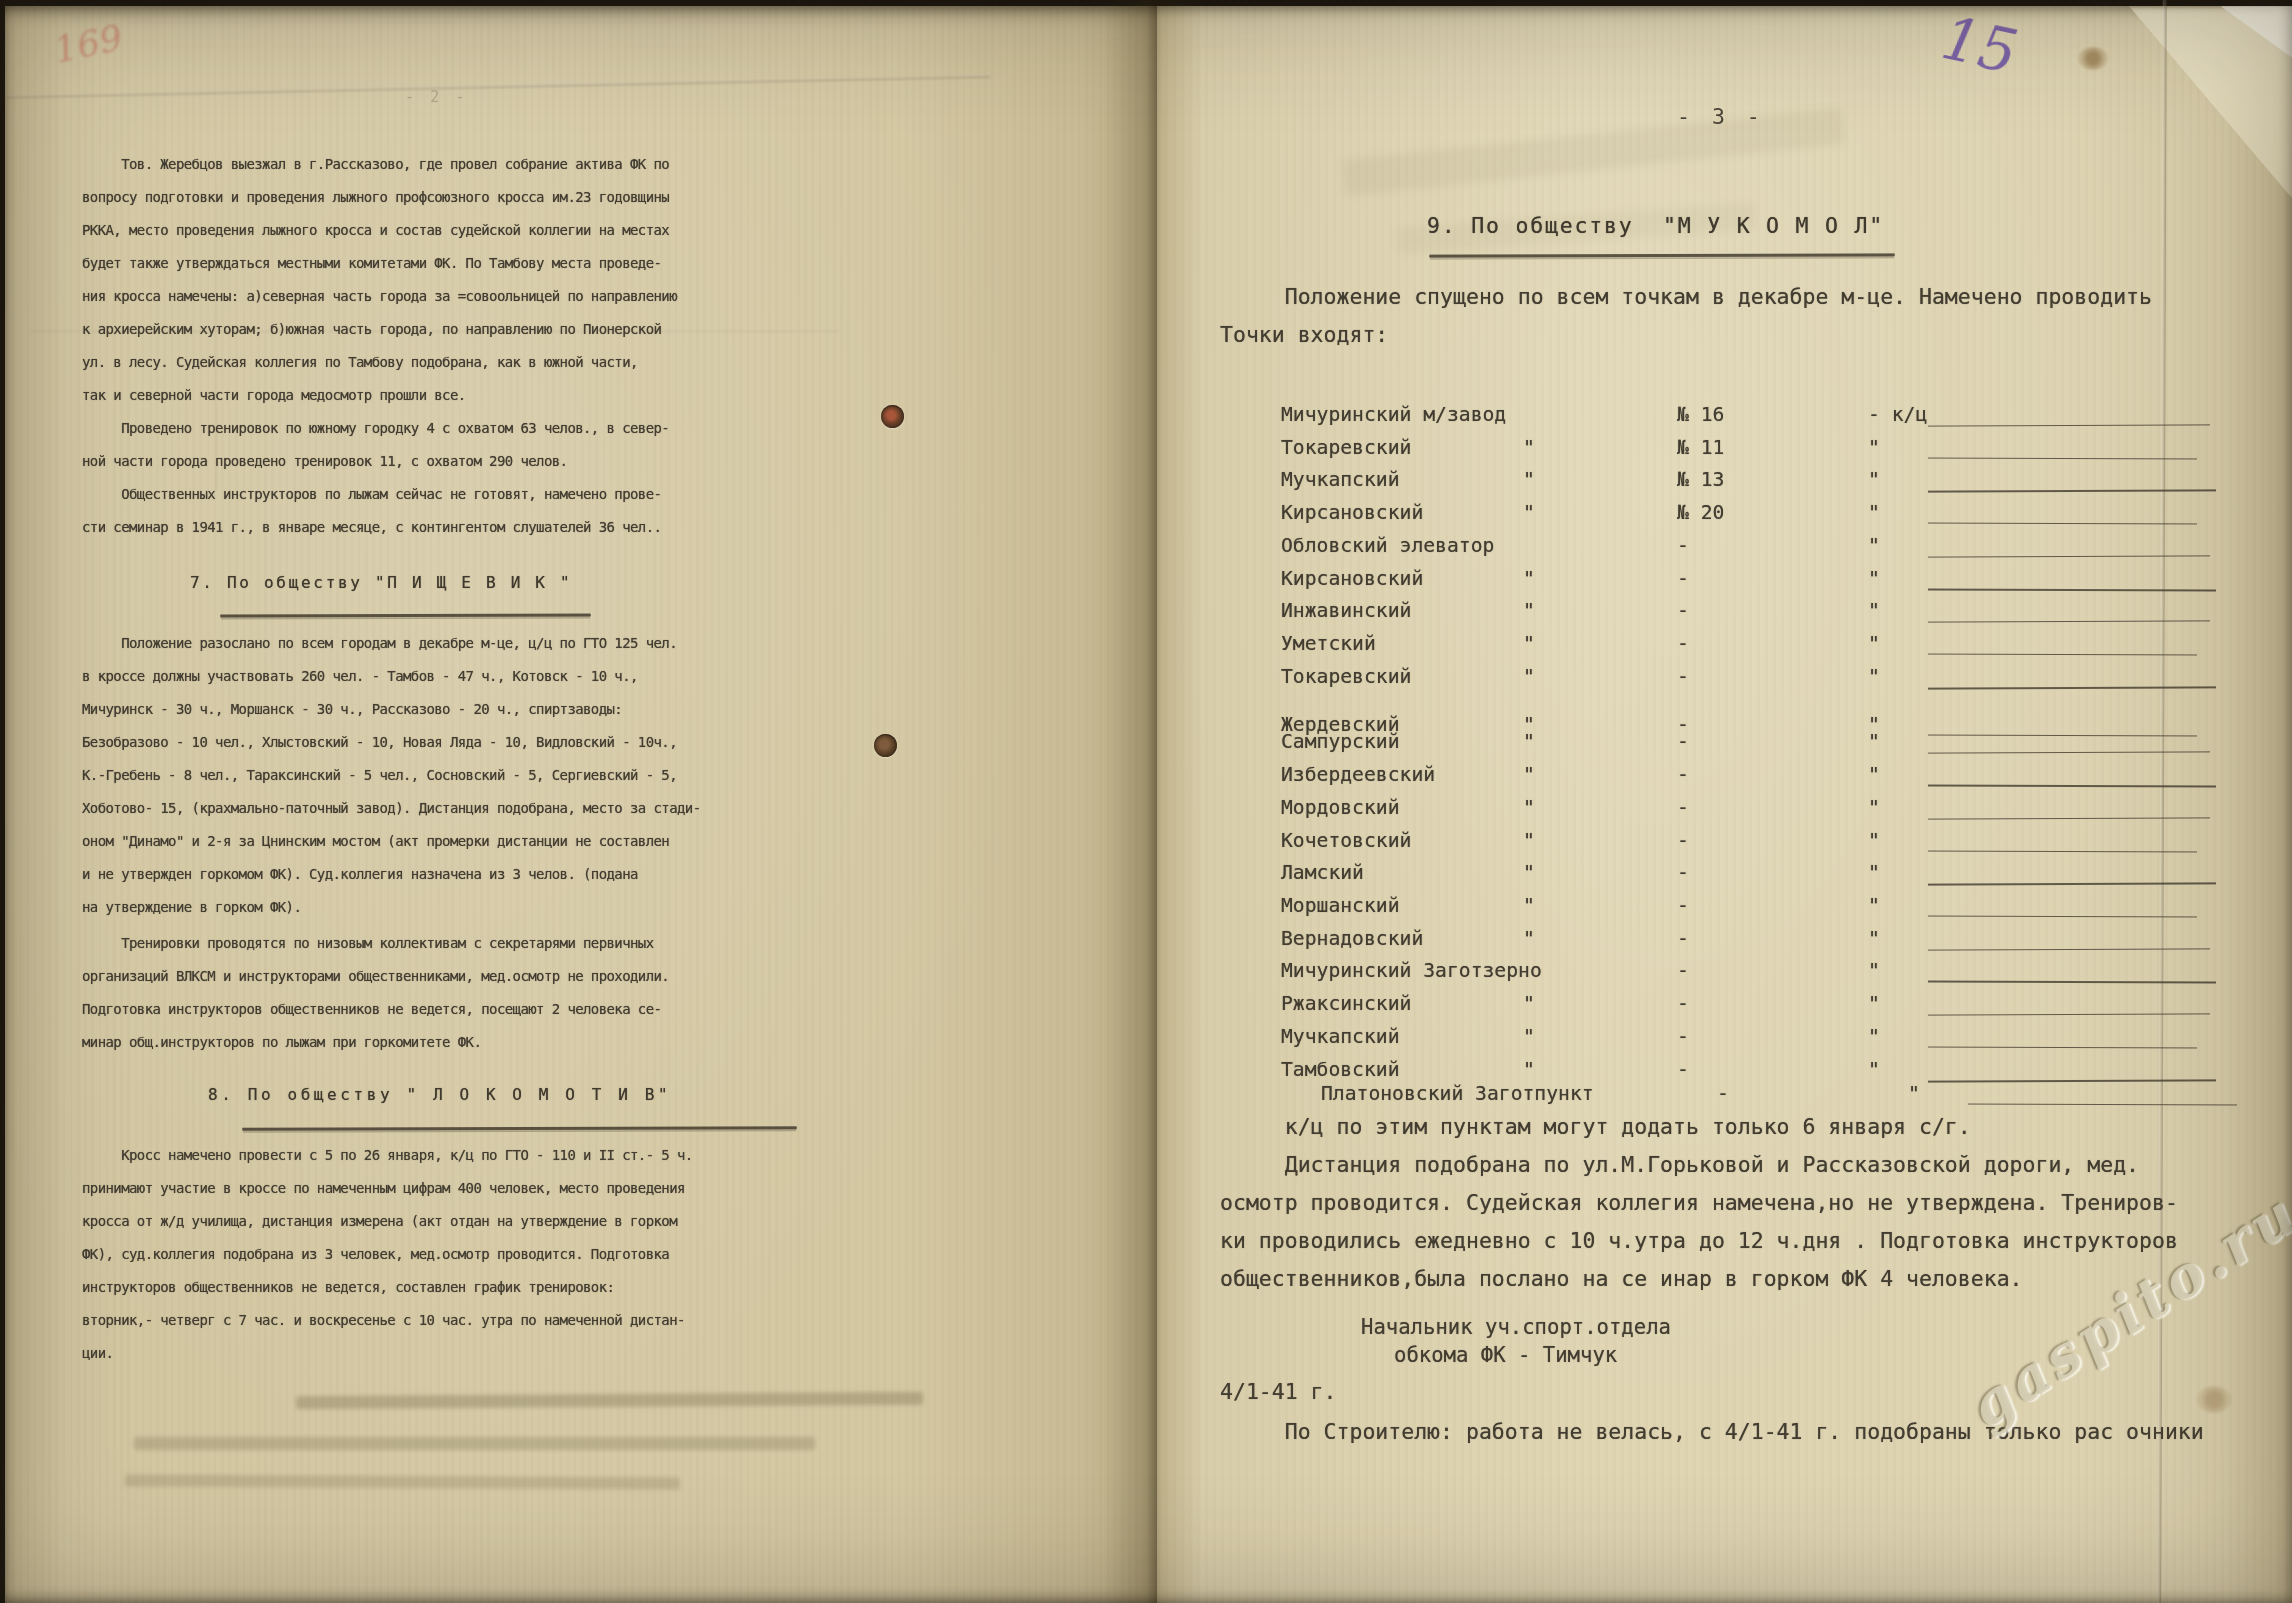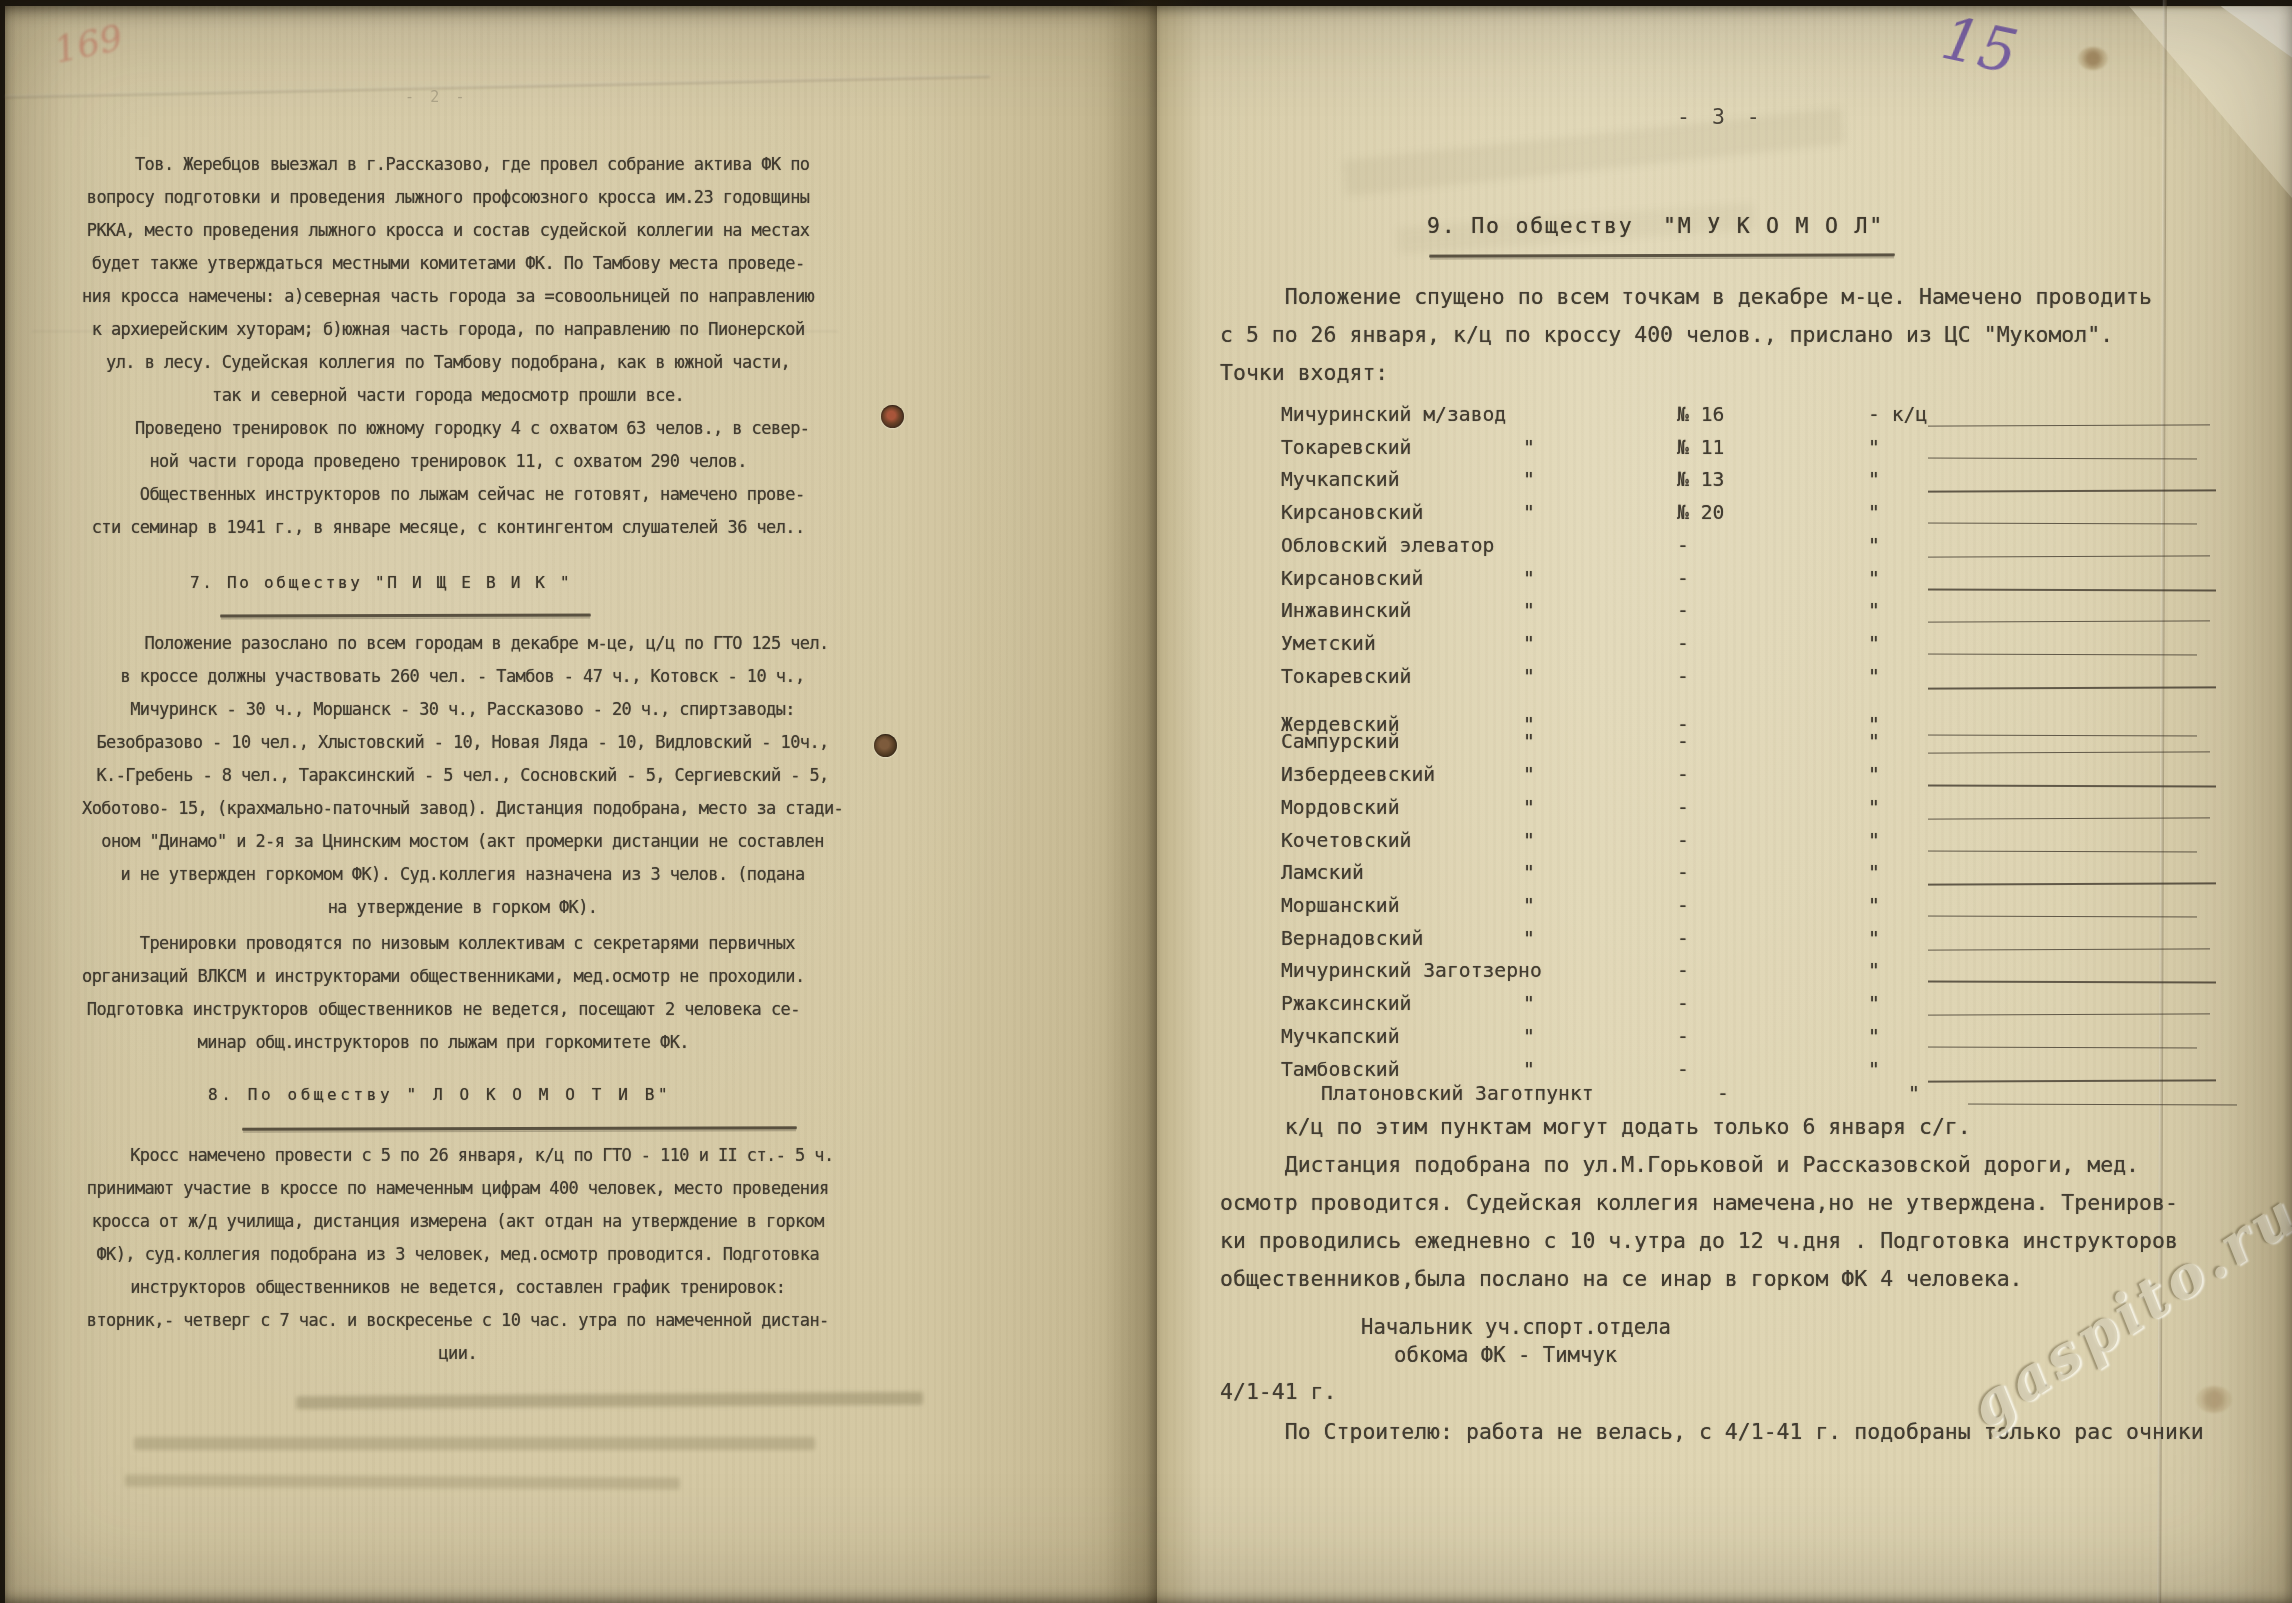--- a/index.html
+++ b/index.html
@@ -17,21 +17,21 @@
     background:
       radial-gradient(ellipse at 45% 30%, rgba(255,255,252,0.12), transparent 60%),
       repeating-linear-gradient(90deg, rgba(120,105,70,0.04) 0 2.7px, transparent 2.7px 8px),
       linear-gradient(to right,#bfb28a 0,#d9ceab 4%,#e0d6b4 38%,#ddd3b1 80%,#d3c8a5 94%,#c4b791 100%),
       #dcd2b0;
     box-shadow:inset 0 10.7px 18px -12.5px rgba(30,24,14,.7), inset 0 -9px 14.3px -10.7px rgba(30,24,14,.4);}
   .spine{position:absolute;left:1103px;top:0;width:106px;height:1604px;
     background:linear-gradient(to right, rgba(60,48,26,0) 0, rgba(70,56,30,.22) 40%, rgba(44,34,16,.5) 54%, rgba(70,56,30,.15) 68%, rgba(60,48,26,0) 100%);}
   .typed{position:absolute;color:#423c31;white-space:pre;filter:blur(0.3px);
          text-shadow:0 0 0.9px rgba(66,60,48,.75);}
-  .lp{font-size:17px;line-height:33px;letter-spacing:-0.6px;text-align:center;}
+  .lp{font-size:14px;line-height:33px;letter-spacing:-0.6px;}
   .rp{font-size:21.5px;line-height:38px;}
   .tl{height:inherit;}
   .hdg{position:absolute;color:#3e382d;white-space:pre;filter:blur(0.3px);text-shadow:0 0 0.9px rgba(60,54,42,.8);}
   .h7{left:190px;top:573px;font-size:16px;letter-spacing:2.7px;}
   .h8{left:208px;top:1085px;font-size:16px;letter-spacing:3.6px;}
   .h9{left:1427px;top:213px;font-size:21.5px;letter-spacing:1.8px;}
   .rule{position:absolute;height:2.7px;background:rgba(58,50,38,.8);border-radius:1.8px;
         box-shadow:0 2.7px 0 -0.9px rgba(58,50,38,.4);transform:rotate(-0.15deg);filter:blur(0.3px);}
   .r7{left:220px;top:614px;width:371px;}
   .r8{left:242px;top:1127px;width:555px;}
@@ -134,21 +134,21 @@
   <div class="stain stain2"></div>
   <div class="smudge sm4"></div>
   <div class="smudge sm5"></div>
 
   <div class="hand15">15</div>
   <div class="marker m3">- 3 -</div>
 
   <div class="hdg h9">9. По обществу  "М У К О М О Л"</div>
   <div class="rule r9"></div>
 
-  <div class="typed rp" style="left:1220px;top:278px;"><div class="tl">     Положение спущено по всем точкам в декабре м-це. Намечено проводить</div><div class="tl">с 5 по 26 января, к/ц по кроссу 400 челов., прислано из ЦС "Мукомол".</div><div class="tl">Точки входят:</div></div>
+  <div class="typed rp" style="left:1220px;top:278px;"><div class="tl">     Положение спущено по всем точкам в декабре м-це. Намечено проводить</div><div class="tl">Точки входят:</div></div>
 
   <div class="mtable">
       <div class="mrow" style="top: 0px;"><span class="c c-name">Мичуринский м/завод</span><span class="c c-num">№ 16</span><span class="c c-kc">- к/ц</span><span class="c c-line"></span></div>
       <div class="mrow" style="top: 33px;"><span class="c c-name">Токаревский</span><span class="c c-ditto">"</span><span class="c c-num">№ 11</span><span class="c c-kc">"</span><span class="c c-line"></span></div>
       <div class="mrow" style="top: 65px;"><span class="c c-name">Мучкапский</span><span class="c c-ditto">"</span><span class="c c-num">№ 13</span><span class="c c-kc">"</span><span class="c c-line"></span></div>
       <div class="mrow" style="top: 98px;"><span class="c c-name">Кирсановский</span><span class="c c-ditto">"</span><span class="c c-num">№ 20</span><span class="c c-kc">"</span><span class="c c-line"></span></div>
       <div class="mrow" style="top: 131px;"><span class="c c-name">Обловский элеватор</span><span class="c c-num">-</span><span class="c c-kc">"</span><span class="c c-line"></span></div>
       <div class="mrow" style="top: 164px;"><span class="c c-name">Кирсановский</span><span class="c c-ditto">"</span><span class="c c-num">-</span><span class="c c-kc">"</span><span class="c c-line"></span></div>
       <div class="mrow" style="top: 196px; text-decoration: underline;"><span class="c c-name">Инжавинский</span><span class="c c-ditto">"</span><span class="c c-num">-</span><span class="c c-kc">"</span><span class="c c-line"></span></div>
       <div class="mrow" style="top: 229px;"><span class="c c-name">Уметский</span><span class="c c-ditto">"</span><span class="c c-num">-</span><span class="c c-kc">"</span><span class="c c-line"></span></div>

